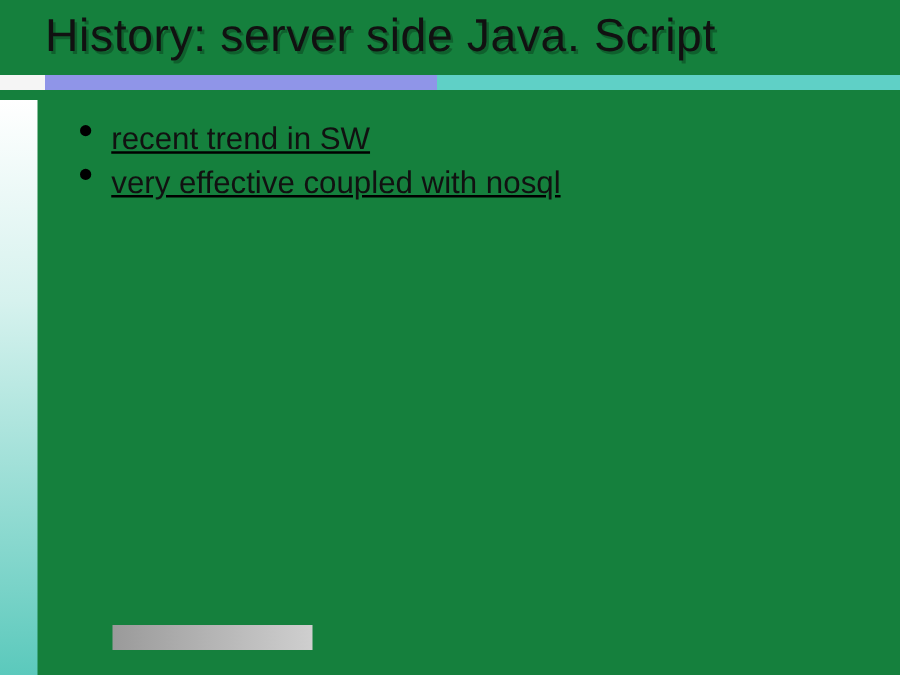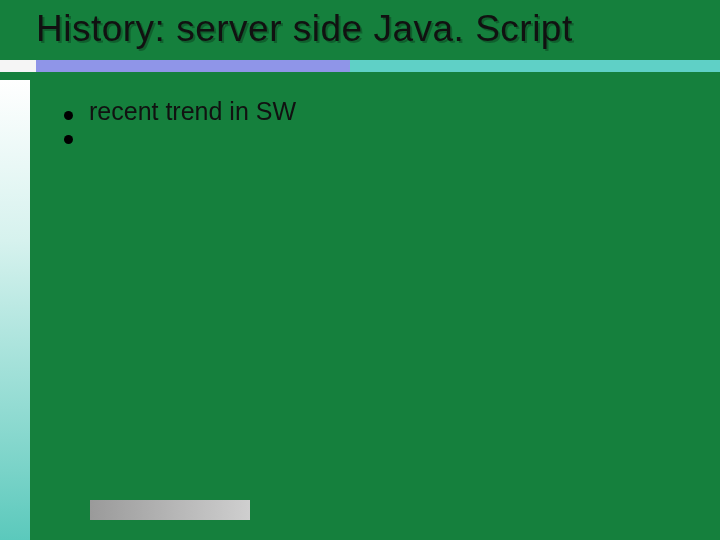--- a/index.html
+++ b/index.html
@@ -53,22 +53,23 @@
       #5fd0c6 720px);
   }
   .bullets {
     position: absolute;
     left: 64px;
     top: 96px;
     width: 600px;
   }
   .bullet-row {
     display: flex;
-    align-items: center;
+    align-items: flex-start;
     margin-bottom: 4px;
+    text-decoration: underline;
   }
   .dot {
     width: 9px;
     height: 9px;
     border-radius: 50%;
     background: #000;
     flex: 0 0 auto;
     margin-right: 16px;
     position: relative;
     top: 4px;
@@ -109,18 +110,19 @@
 
   <div class="left-gradient"></div>
 
   <div class="bullets">
     <div class="bullet-row">
       <span class="dot"></span>
       <span class="bullet-text">recent trend in SW</span>
     </div>
     <div class="bullet-row">
       <span class="dot"></span>
+      <span class="bullet-text">very effective coupled with nosql</span>
     </div>
   </div>
 
   <div class="footer-bar"></div>
 
 </div>
 
 </body></html>

